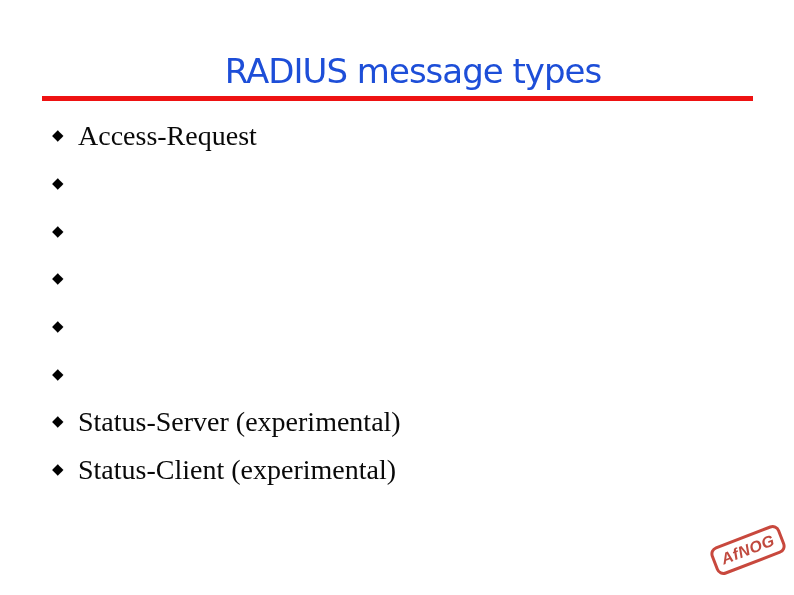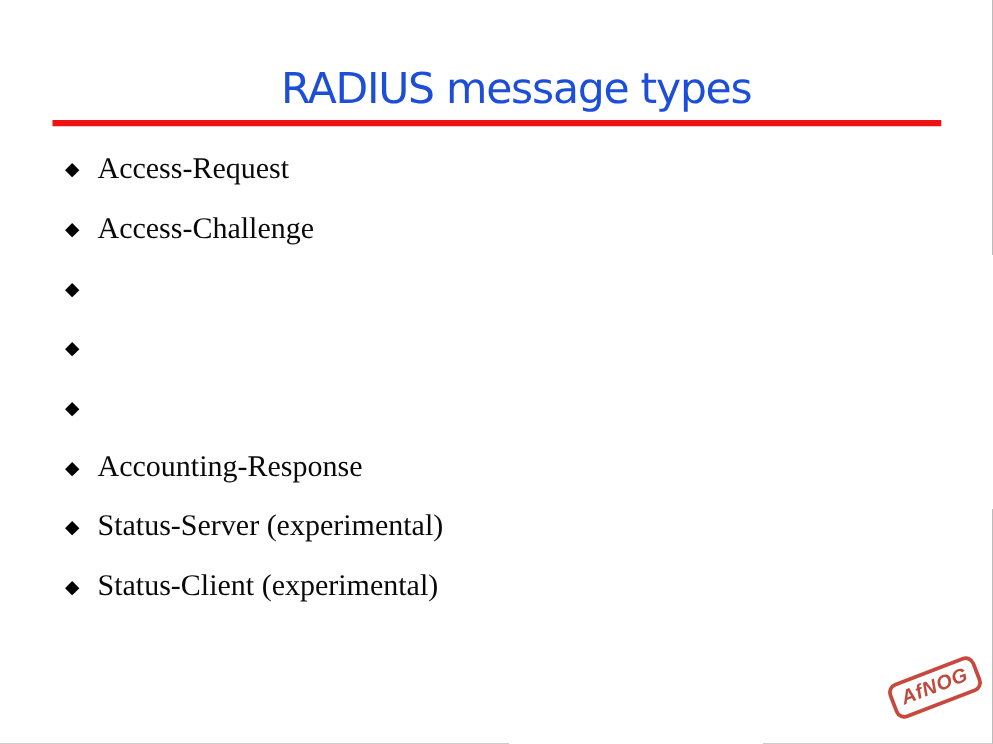--- a/index.html
+++ b/index.html
@@ -54,21 +54,21 @@
   }
   .bullet {
     width: 26px;
     flex: 0 0 26px;
     font-family: "DejaVu Sans", sans-serif;
     font-size: 15px;
     line-height: 1;
     color: #000000;
   }
   .item-text {
-    font-size: 24px;
+    font-size: 28px;
     color: #090909;
     white-space: nowrap;
   }
   .stamp {
     position: absolute;
     left: 711px;
     top: 535px;
     width: 74px;
     height: 30px;
     box-sizing: border-box;
@@ -97,38 +97,36 @@
   <div class="title-rule"></div>
 
   <ul class="bullet-list">
   <li class="bullet-item">
     <span class="bullet">◆</span>
     <span class="item-text">Access-Request</span>
   </li>
 
   <li class="bullet-item">
     <span class="bullet">◆</span>
-    <span class="item-text">Access-Challenge</span>
   </li>
 
   <li class="bullet-item">
     <span class="bullet">◆</span>
   </li>
 
   <li class="bullet-item">
     <span class="bullet">◆</span>
   </li>
 
   <li class="bullet-item">
     <span class="bullet">◆</span>
   </li>
 
   <li class="bullet-item">
     <span class="bullet">◆</span>
-    <span class="item-text">Accounting-Response</span>
   </li>
 
   <li class="bullet-item">
     <span class="bullet">◆</span>
     <span class="item-text">Status-Server (experimental)</span>
   </li>
 
   <li class="bullet-item">
     <span class="bullet">◆</span>
     <span class="item-text">Status-Client (experimental)</span>

